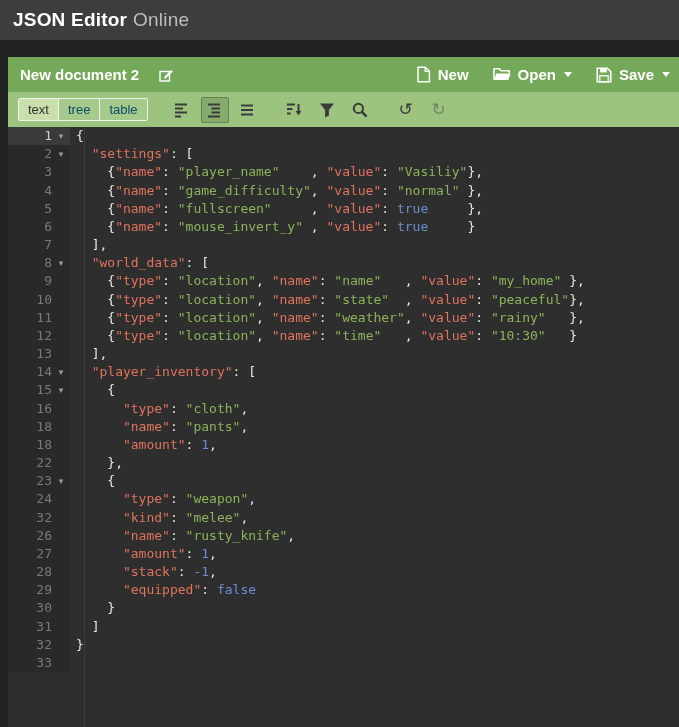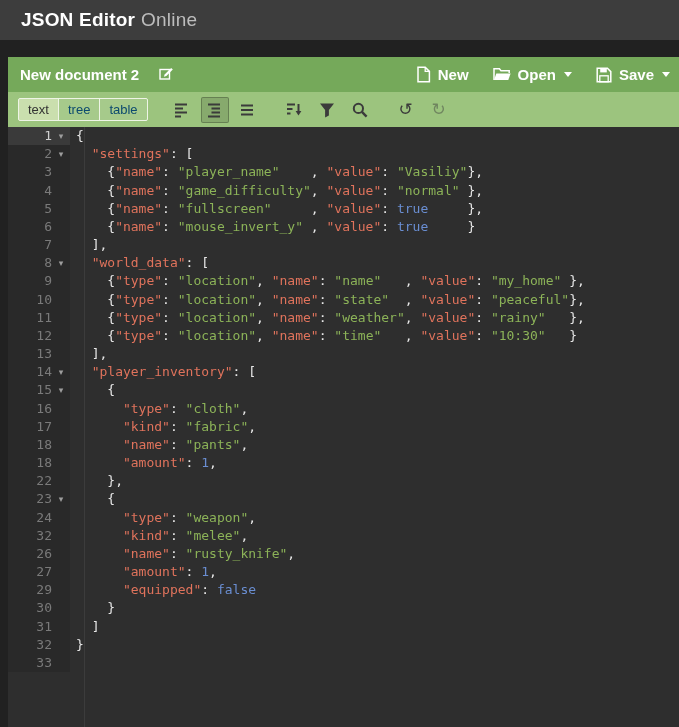--- a/index.html
+++ b/index.html
@@ -1,29 +1,29 @@
 <!DOCTYPE html>
 <html><head>
 <meta charset="utf-8">
 <style>
   html,body{margin:0;padding:0}
   body{
     width:679px;height:727px;overflow:hidden;
     background:var(--page-bg,#212121);
     font-family:"Liberation Sans",sans-serif;
   }
-  .app-header{height:40px;background:var(--header-bg,#3d3d3d);display:flex;align-items:center;padding:0 21px}
+  .app-header{height:40px;background:var(--header-bg,#3d3d3d);display:flex;align-items:center;padding:0 13px}
   .title{font-size:19px;letter-spacing:.2px;white-space:nowrap}
   .title .bold{color:#ffffff;font-weight:bold}
   .title .light{color:#bdbdbd;font-weight:normal;margin-left:6px}
 
   .content{padding:17px 0 0 8px}
 
   .doc-bar{height:35px;background:var(--toolbar-green,#75a95a);display:flex;align-items:center;justify-content:space-between;padding:0 9px 0 12px}
-  .doc-name{display:flex;align-items:flex-start;gap:20px;color:#fff;font-size:15px;font-weight:bold;background:none;border:none;font-family:inherit;cursor:pointer;padding:0}
+  .doc-name{display:flex;align-items:center;gap:20px;color:#fff;font-size:15px;font-weight:bold;background:none;border:none;font-family:inherit;cursor:pointer;padding:0}
   .actions{display:flex;align-items:flex-end;gap:24px}
   .action-btn{display:flex;align-items:center;gap:7px;background:none;border:none;color:#fff;font-size:15px;font-weight:bold;font-family:inherit;cursor:pointer;padding:0}
   .caret-down{width:0;height:0;border-left:4px solid transparent;border-right:4px solid transparent;border-top:5px solid #fff;margin-left:1px}
   .icon{display:inline-flex;align-items:center;justify-content:center}
   .icon svg{display:block}
 
   .menubar{height:35px;background:var(--menubar-green,#9cc47e);display:flex;align-items:center;padding:0 7px 0 10px}
   .modes{display:flex}
   .mode-btn{height:23px;padding:1px 9px 2px;font-size:13px;font-family:inherit;border:1px solid #eef4e6;background:rgba(255,255,255,.10);color:#0c4a6e;cursor:pointer;margin-left:-1px}
   .mode-btn:first-child{margin-left:0;border-radius:2px 0 0 2px}
@@ -178,29 +178,29 @@
           <div class="line"><span class="gutter"><span class="num">7</span><span class="fold"></span></span><span class="code"><span class="tk-p">  ],</span></span></div>
           <div class="line"><span class="gutter"><span class="num">8</span><span class="fold">▾</span></span><span class="code"><span class="tk-p">  </span><span class="tk-k">"world_data"</span><span class="tk-p">: [</span></span></div>
           <div class="line"><span class="gutter"><span class="num">9</span><span class="fold"></span></span><span class="code"><span class="tk-p">    {</span><span class="tk-k">"type"</span><span class="tk-p">: </span><span class="tk-s">"location"</span><span class="tk-p">, </span><span class="tk-k">"name"</span><span class="tk-p">: </span><span class="tk-s">"name"</span><span class="tk-p">   , </span><span class="tk-k">"value"</span><span class="tk-p">: </span><span class="tk-s">"my_home"</span><span class="tk-p"> },</span></span></div>
           <div class="line"><span class="gutter"><span class="num">10</span><span class="fold"></span></span><span class="code"><span class="tk-p">    {</span><span class="tk-k">"type"</span><span class="tk-p">: </span><span class="tk-s">"location"</span><span class="tk-p">, </span><span class="tk-k">"name"</span><span class="tk-p">: </span><span class="tk-s">"state"</span><span class="tk-p">  , </span><span class="tk-k">"value"</span><span class="tk-p">: </span><span class="tk-s">"peaceful"</span><span class="tk-p">},</span></span></div>
           <div class="line"><span class="gutter"><span class="num">11</span><span class="fold"></span></span><span class="code"><span class="tk-p">    {</span><span class="tk-k">"type"</span><span class="tk-p">: </span><span class="tk-s">"location"</span><span class="tk-p">, </span><span class="tk-k">"name"</span><span class="tk-p">: </span><span class="tk-s">"weather"</span><span class="tk-p">, </span><span class="tk-k">"value"</span><span class="tk-p">: </span><span class="tk-s">"rainy"</span><span class="tk-p">   },</span></span></div>
           <div class="line"><span class="gutter"><span class="num">12</span><span class="fold"></span></span><span class="code"><span class="tk-p">    {</span><span class="tk-k">"type"</span><span class="tk-p">: </span><span class="tk-s">"location"</span><span class="tk-p">, </span><span class="tk-k">"name"</span><span class="tk-p">: </span><span class="tk-s">"time"</span><span class="tk-p">   , </span><span class="tk-k">"value"</span><span class="tk-p">: </span><span class="tk-s">"10:30"</span><span class="tk-p">   }</span></span></div>
           <div class="line"><span class="gutter"><span class="num">13</span><span class="fold"></span></span><span class="code"><span class="tk-p">  ],</span></span></div>
           <div class="line"><span class="gutter"><span class="num">14</span><span class="fold">▾</span></span><span class="code"><span class="tk-p">  </span><span class="tk-k">"player_inventory"</span><span class="tk-p">: [</span></span></div>
           <div class="line"><span class="gutter"><span class="num">15</span><span class="fold">▾</span></span><span class="code"><span class="tk-p">    {</span></span></div>
           <div class="line"><span class="gutter"><span class="num">16</span><span class="fold"></span></span><span class="code"><span class="tk-p">      </span><span class="tk-k">"type"</span><span class="tk-p">: </span><span class="tk-s">"cloth"</span><span class="tk-p">,</span></span></div>
-          <div class="line"><span class="gutter"><span class="num">17</span><span class="fold"></span></span><span class="code"><span class="tk-p">      </span><span class="tk-k">"kind"</span><span class="tk-p">: </span><span class="tk-s">"fabric"</span><span class="tk-p">,</span></span></div>
           <div class="line"><span class="gutter"><span class="num">18</span><span class="fold"></span></span><span class="code"><span class="tk-p">      </span><span class="tk-k">"name"</span><span class="tk-p">: </span><span class="tk-s">"pants"</span><span class="tk-p">,</span></span></div>
           <div class="line"><span class="gutter"><span class="num">18</span><span class="fold"></span></span><span class="code"><span class="tk-p">      </span><span class="tk-k">"amount"</span><span class="tk-p">: </span><span class="tk-b">1</span><span class="tk-p">,</span></span></div>
           <div class="line"><span class="gutter"><span class="num">22</span><span class="fold"></span></span><span class="code"><span class="tk-p">    },</span></span></div>
           <div class="line"><span class="gutter"><span class="num">23</span><span class="fold">▾</span></span><span class="code"><span class="tk-p">    {</span></span></div>
           <div class="line"><span class="gutter"><span class="num">24</span><span class="fold"></span></span><span class="code"><span class="tk-p">      </span><span class="tk-k">"type"</span><span class="tk-p">: </span><span class="tk-s">"weapon"</span><span class="tk-p">,</span></span></div>
           <div class="line"><span class="gutter"><span class="num">32</span><span class="fold"></span></span><span class="code"><span class="tk-p">      </span><span class="tk-k">"kind"</span><span class="tk-p">: </span><span class="tk-s">"melee"</span><span class="tk-p">,</span></span></div>
           <div class="line"><span class="gutter"><span class="num">26</span><span class="fold"></span></span><span class="code"><span class="tk-p">      </span><span class="tk-k">"name"</span><span class="tk-p">: </span><span class="tk-s">"rusty_knife"</span><span class="tk-p">,</span></span></div>
           <div class="line"><span class="gutter"><span class="num">27</span><span class="fold"></span></span><span class="code"><span class="tk-p">      </span><span class="tk-k">"amount"</span><span class="tk-p">: </span><span class="tk-b">1</span><span class="tk-p">,</span></span></div>
+          <div class="line"><span class="gutter"><span class="num">28</span><span class="fold"></span></span><span class="code"><span class="tk-p">      </span><span class="tk-k">"stack"</span><span class="tk-p">: </span><span class="tk-b">-1</span><span class="tk-p">,</span></span></div>
           <div class="line"><span class="gutter"><span class="num">29</span><span class="fold"></span></span><span class="code"><span class="tk-p">      </span><span class="tk-k">"equipped"</span><span class="tk-p">: </span><span class="tk-b">false</span></span></div>
           <div class="line"><span class="gutter"><span class="num">30</span><span class="fold"></span></span><span class="code"><span class="tk-p">    }</span></span></div>
           <div class="line"><span class="gutter"><span class="num">31</span><span class="fold"></span></span><span class="code"><span class="tk-p">  ]</span></span></div>
           <div class="line"><span class="gutter"><span class="num">32</span><span class="fold"></span></span><span class="code"><span class="tk-p">}</span></span></div>
           <div class="line"><span class="gutter"><span class="num">33</span><span class="fold"></span></span><span class="code"></span></div>
         </div>
     </div>
   </div>
 </div>
 

